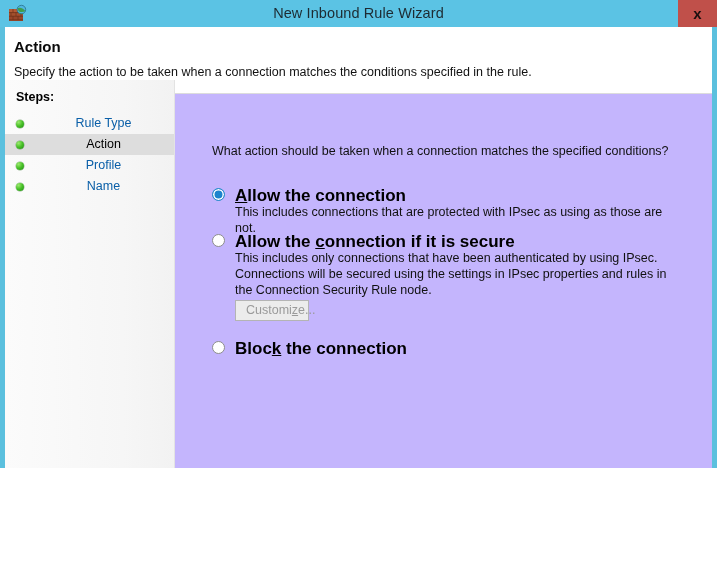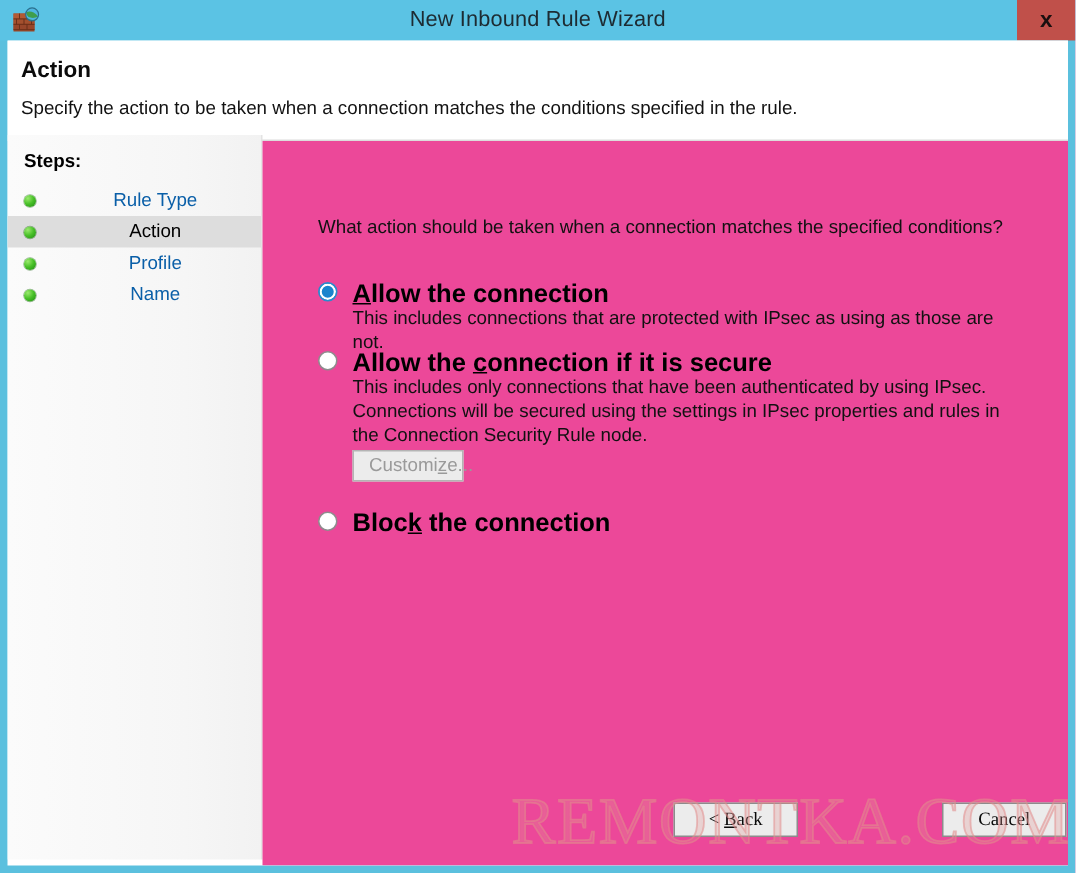--- a/index.html
+++ b/index.html
@@ -8,21 +8,21 @@
     background: #ffffff;
   }
   body {
     font-family: "Liberation Sans", sans-serif;
     -webkit-font-smoothing: antialiased;
   }
 
   #window {
     position: relative;
     width: 717px;
-    height: 582px;
+    height: 468px;
     box-sizing: border-box;
     background: #5bc0de;
     overflow: hidden;
   }
 
   
   #titlebar {
     position: absolute;
     left: 0; top: 0;
     width: 717px;
@@ -92,21 +92,21 @@
     left: 9px;
     top: 38px;
     font-size: 12.5px;
     color: #121212;
   }
 
   
   #sidebar {
     position: absolute;
     left: 0;
-    top: 63px;
+    top: 53px;
     width: 169px;
     height: 483px;
     background: linear-gradient(to right, #fbfbfb 0%, #f6f6f6 70%, #f2f2f2 100%);
     border-right: 1px solid #e3e3e3;
   }
   #steps-title {
     position: absolute;
     left: 11px;
     top: 10px;
     font-size: 12.5px;
@@ -146,21 +146,21 @@
     box-shadow: 0 0 0 .5px rgba(20,90,10,.45);
   }
 
   
   #content {
     position: absolute;
     left: 170px;
     top: 67px;
     width: 537px;
     height: 483px;
-    background: #ec4899;
+    background: #c4b5fd;
   }
 
   #question {
     position: absolute;
     left: 37px;
     top: 50px;
     font-size: 12.5px;
     color: #111111;
   }
 

